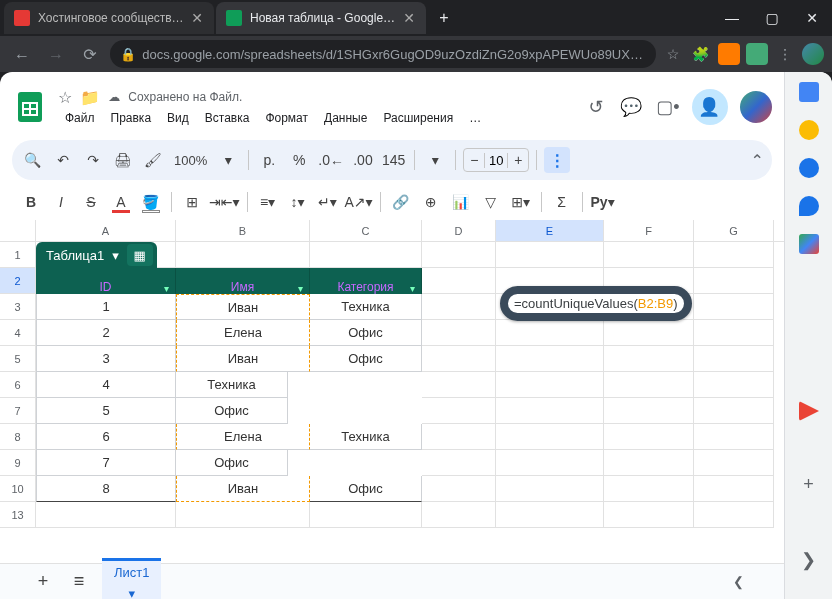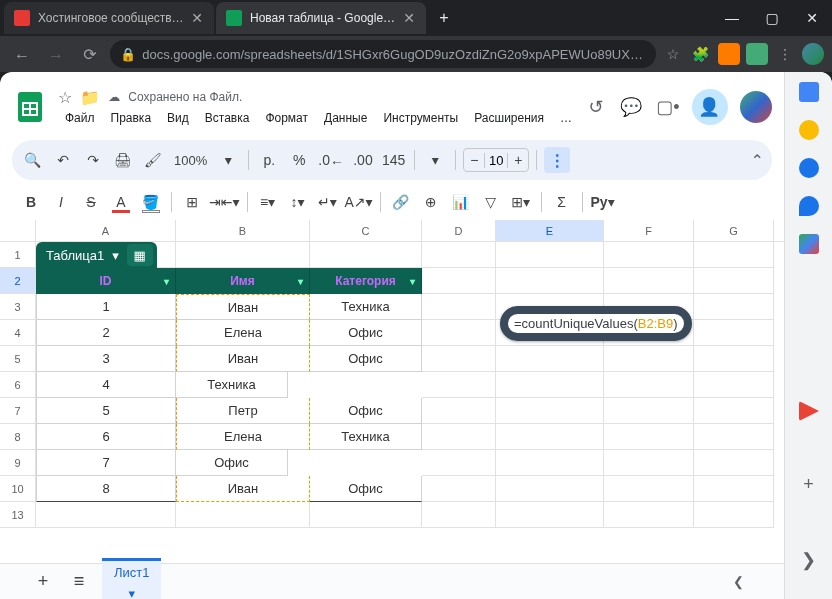--- a/index.html
+++ b/index.html
@@ -72,21 +72,21 @@
 .row { display: flex; height: 26px; }
 .row-h { width: 36px; border-right: 1px solid #e1e1e1; border-bottom: 1px solid #e1e1e1; text-align: center; font-size: 11px; color: #5f6368; line-height: 26px; background: #fff; }
 .row-h.sel { background: #d3e3fd; color: #0b57d0; }
 .cell { border-right: 1px solid #e1e1e1; border-bottom: 1px solid #e1e1e1; font-size: 13px; display: flex; align-items: center; justify-content: center; color: #333; }
 
 .table-chip { position: absolute; top: 0px; left: 36px; z-index: 5; display: flex; align-items: center; background: #0d6151; color: #fff; height: 26px; border-radius: 6px 6px 0 0; padding: 0 4px 0 10px; font-size: 13px; gap: 8px; }
 .chip-menu { width: 26px; height: 22px; background: #13735f; border-radius: 4px; display: flex; align-items: center; justify-content: center; }
 
 .table-block { position: absolute; top: 26px; left: 36px; z-index: 3; }
 .thead-row { display: flex; height: 26px; background: #0d6151; }
-.th { color: #c668ff; font-size: 12px; font-weight: bold; display: flex; align-items: center; justify-content: center; border-right: 1px solid #0a5143; position: relative; }
+.th { color: #c668ff; font-size: 12px; font-weight: normal; display: flex; align-items: flex-end; justify-content: center; border-right: 1px solid #0a5143; position: relative; }
 .th-drop { position: absolute; right: 6px; color: #7fb; font-size: 10px; }
 .tbody-row { display: flex; height: 26px; background: #fff; }
 .td { border: 1px solid #cfd2d6; border-top: none; border-left: none; font-size: 13px; display: flex; align-items: center; justify-content: center; color: #333; }
 .td:first-child { border-left: 1px solid #cfd2d6; }
 .tbody-row:last-child .td { border-bottom: 1.5px solid #444; }
 .col-B-sel { border-left: 1.5px dashed #f29900 !important; border-right: 1.5px dashed #f29900 !important; }
 .tbody-row:first-child .col-B-sel { border-top: 1.5px dashed #f29900 !important; }
 .tbody-row:last-child .col-B-sel { border-bottom: 1.5px dashed #f29900 !important; }
 
 .formula-cell { position: absolute; z-index: 10; border: 8px solid #3a4a5a; border-radius: 18px; background: #fff; padding: 2px 6px; font-family: 'Consolas', monospace; font-size: 13px; box-shadow: 0 1px 3px rgba(0,0,0,.3); }
@@ -158,21 +158,20 @@
           <span class="save-status">☁</span>
           <span class="save-status">Сохранено на Файл.</span>
         </div>
         <div class="menubar">
           <span class="menu-item">Файл</span>
           <span class="menu-item">Правка</span>
           <span class="menu-item">Вид</span>
           <span class="menu-item">Вставка</span>
           <span class="menu-item">Формат</span>
           <span class="menu-item">Данные</span>
-          <span class="menu-item">Инструменты</span>
           <span class="menu-item">Расширения</span>
           <span class="menu-item">…</span>
         </div>
       </div>
       <div class="header-actions">
         <div class="ha-icon">↺</div>
         <div class="ha-icon">💬</div>
         <div class="ha-icon">▢•</div>
         <div class="share-btn">
           <span>👤</span>
@@ -290,41 +289,40 @@
                 <div class="td col-A" style="width: 140px;">3</div>
                 <div class="td col-B col-B-sel" style="width: 134px;">Иван</div>
                 <div class="td col-C" style="width: 112px;">Офис</div>
               </div>
               <div class="tbody-row">
                 <div class="td col-A" style="width: 140px;">4</div>
                 <div class="td col-C" style="width: 112px;">Техника</div>
               </div>
               <div class="tbody-row">
                 <div class="td col-A" style="width: 140px;">5</div>
-                <div class="td col-B col-B-sel" style="width: 134px;">Петр</div>
                 <div class="td col-C" style="width: 112px;">Офис</div>
               </div>
               <div class="tbody-row">
                 <div class="td col-A" style="width: 140px;">6</div>
                 <div class="td col-B col-B-sel" style="width: 134px;">Елена</div>
                 <div class="td col-C" style="width: 112px;">Техника</div>
               </div>
               <div class="tbody-row">
                 <div class="td col-A" style="width: 140px;">7</div>
                 <div class="td col-C" style="width: 112px;">Офис</div>
               </div>
               <div class="tbody-row">
                 <div class="td col-A" style="width: 140px;">8</div>
                 <div class="td col-B col-B-sel" style="width: 134px;">Иван</div>
                 <div class="td col-C" style="width: 112px;">Офис</div>
               </div>
             </div>
         </div>
 
-        <div class="formula-cell" style="top:64px; left:500px;text-align:right;">
+        <div class="formula-cell" style="top:44px; left:500px;text-align:right;">
           <span class="eq">=</span><span class="fn">countUniqueValues</span><span class="eq">(</span><span class="range">B2:B9</span><span class="eq">)</span>
         </div>
 
       <div class="row">
             <div class="row-h">1</div>
             <div class="cell col-A" style="width: 140px;"></div>
             <div class="cell col-B" style="width: 134px;"></div>
             <div class="cell col-C" style="width: 112px;"></div>
             <div class="cell col-D" style="width: 74px;"></div>
             <div class="cell col-E" style="width: 108px;"></div>

